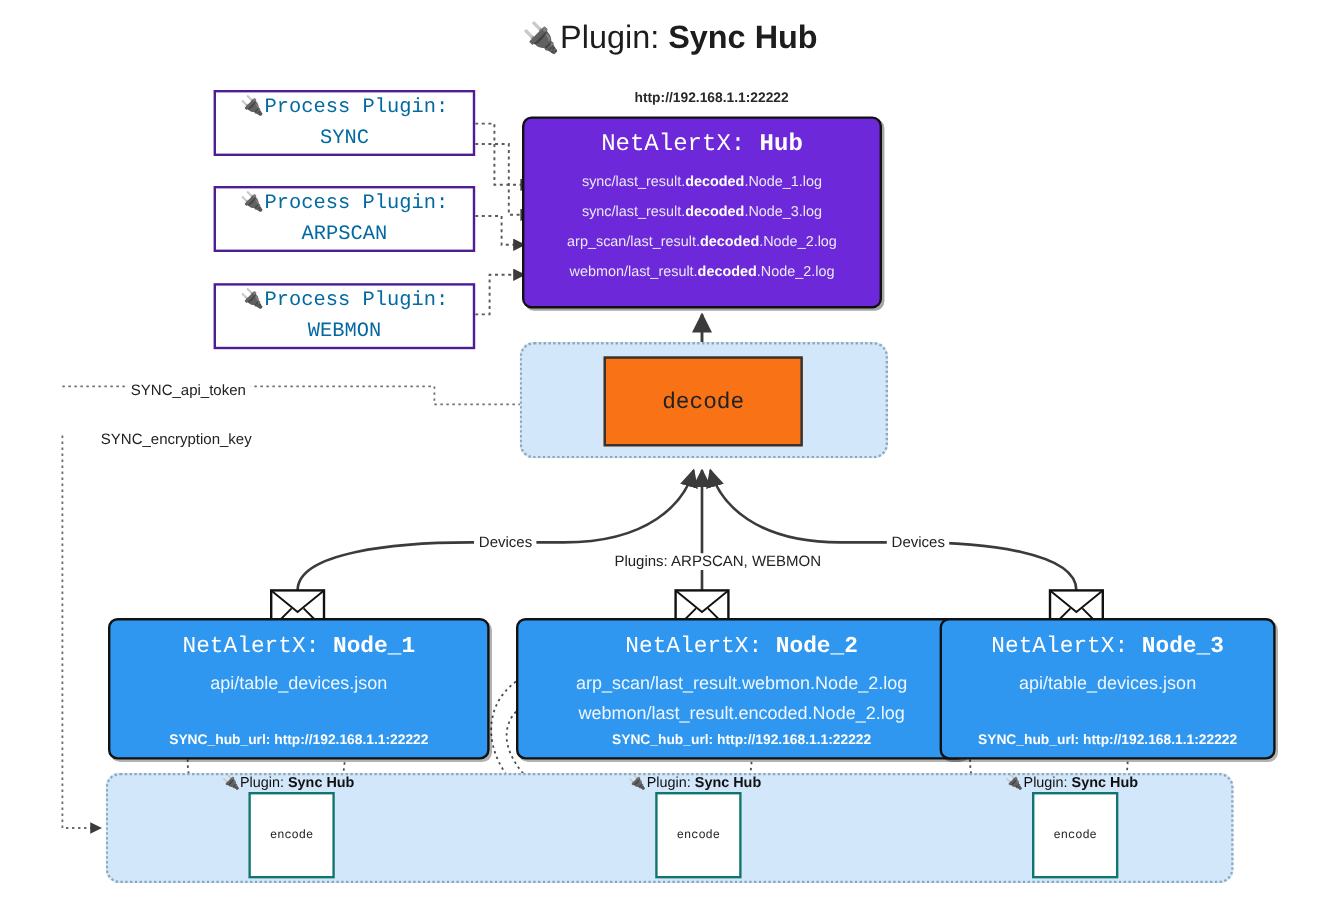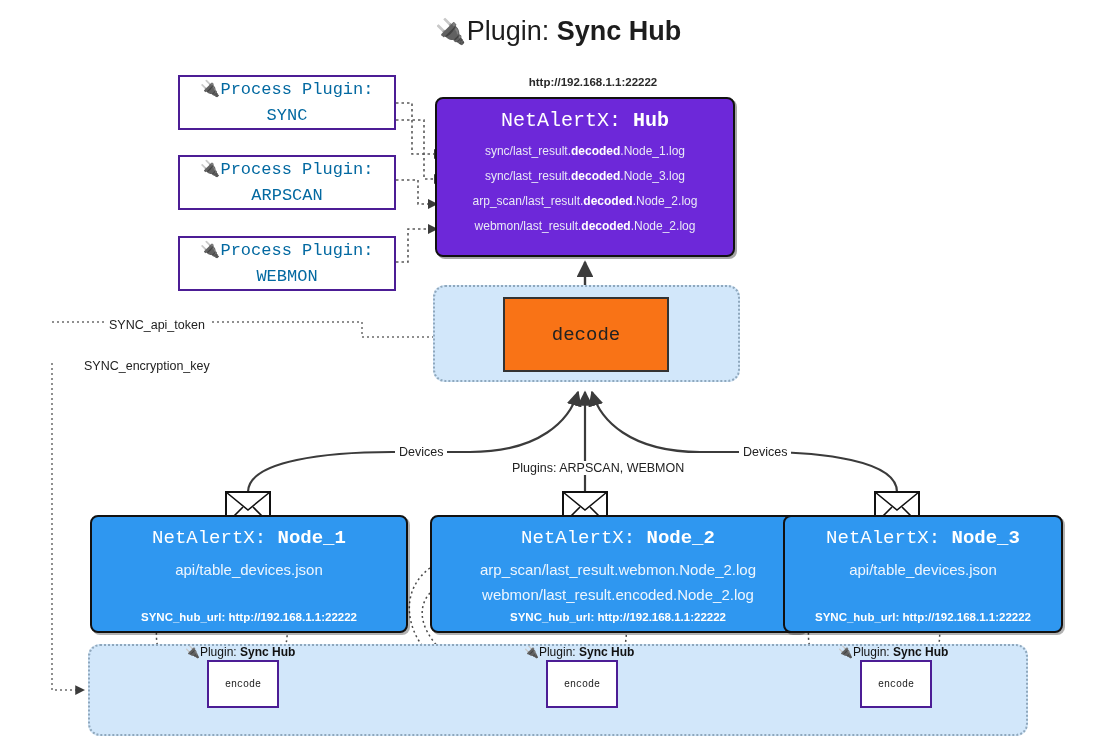--- a/index.html
+++ b/index.html
@@ -100,21 +100,21 @@
   #node2{left:430px;top:515px;width:376px;}
   #node3{left:768px;top:515px;width:280px;margin-left:15px;}
 
   
   #encode-zone{
     left:88px;top:644px;width:940px;height:92px;
     background:#d2e7fa;border:2px dotted #8fa8bd;border-radius:12px;
     box-sizing:border-box;
   }
   .encode-box{
-    width:72px;height:48px;background:#ffffff;border:2px solid #4c1d95;
+    width:72px;height:72px;background:#ffffff;border:2px solid #0f766e;
     box-sizing:border-box;display:flex;align-items:center;justify-content:center;
     font-family:"Liberation Mono","DejaVu Sans Mono",monospace;
     font-size:10px;color:#222;
   }
   #enc1{left:207px;top:660px;}
   #enc2{left:546px;top:660px;}
   #enc3{left:860px;top:660px;}
   .encode-label{
     font-size:12px;color:#111;white-space:nowrap;
   }

